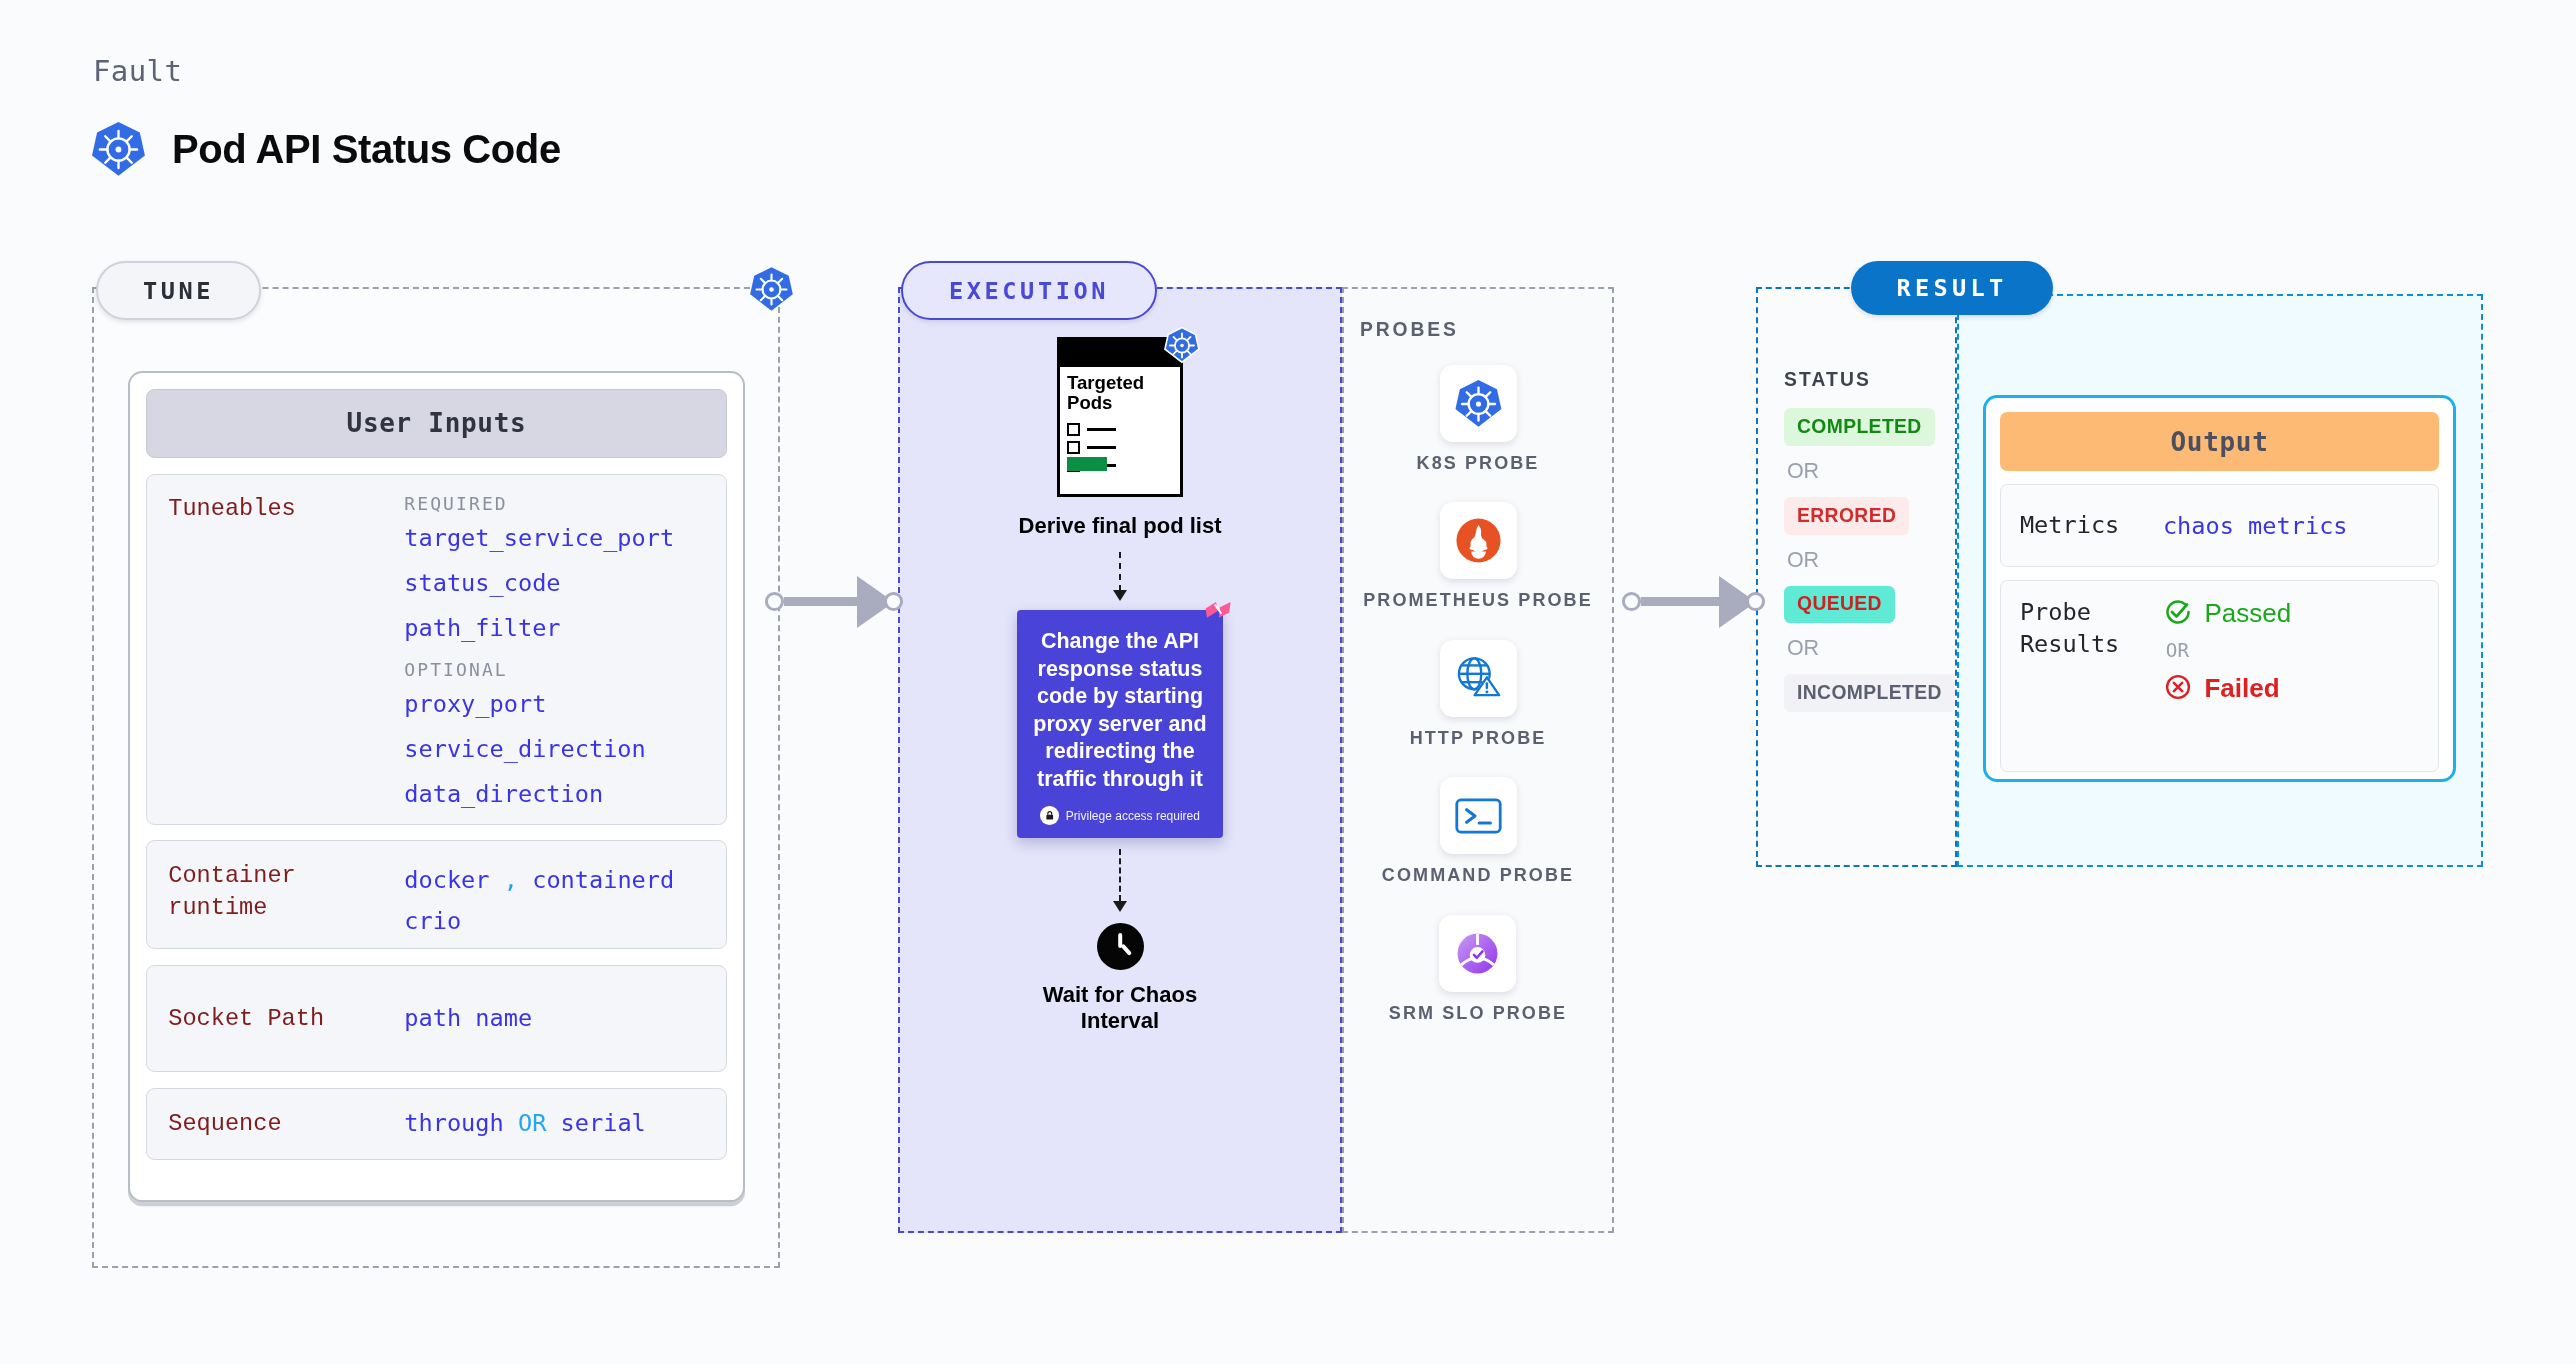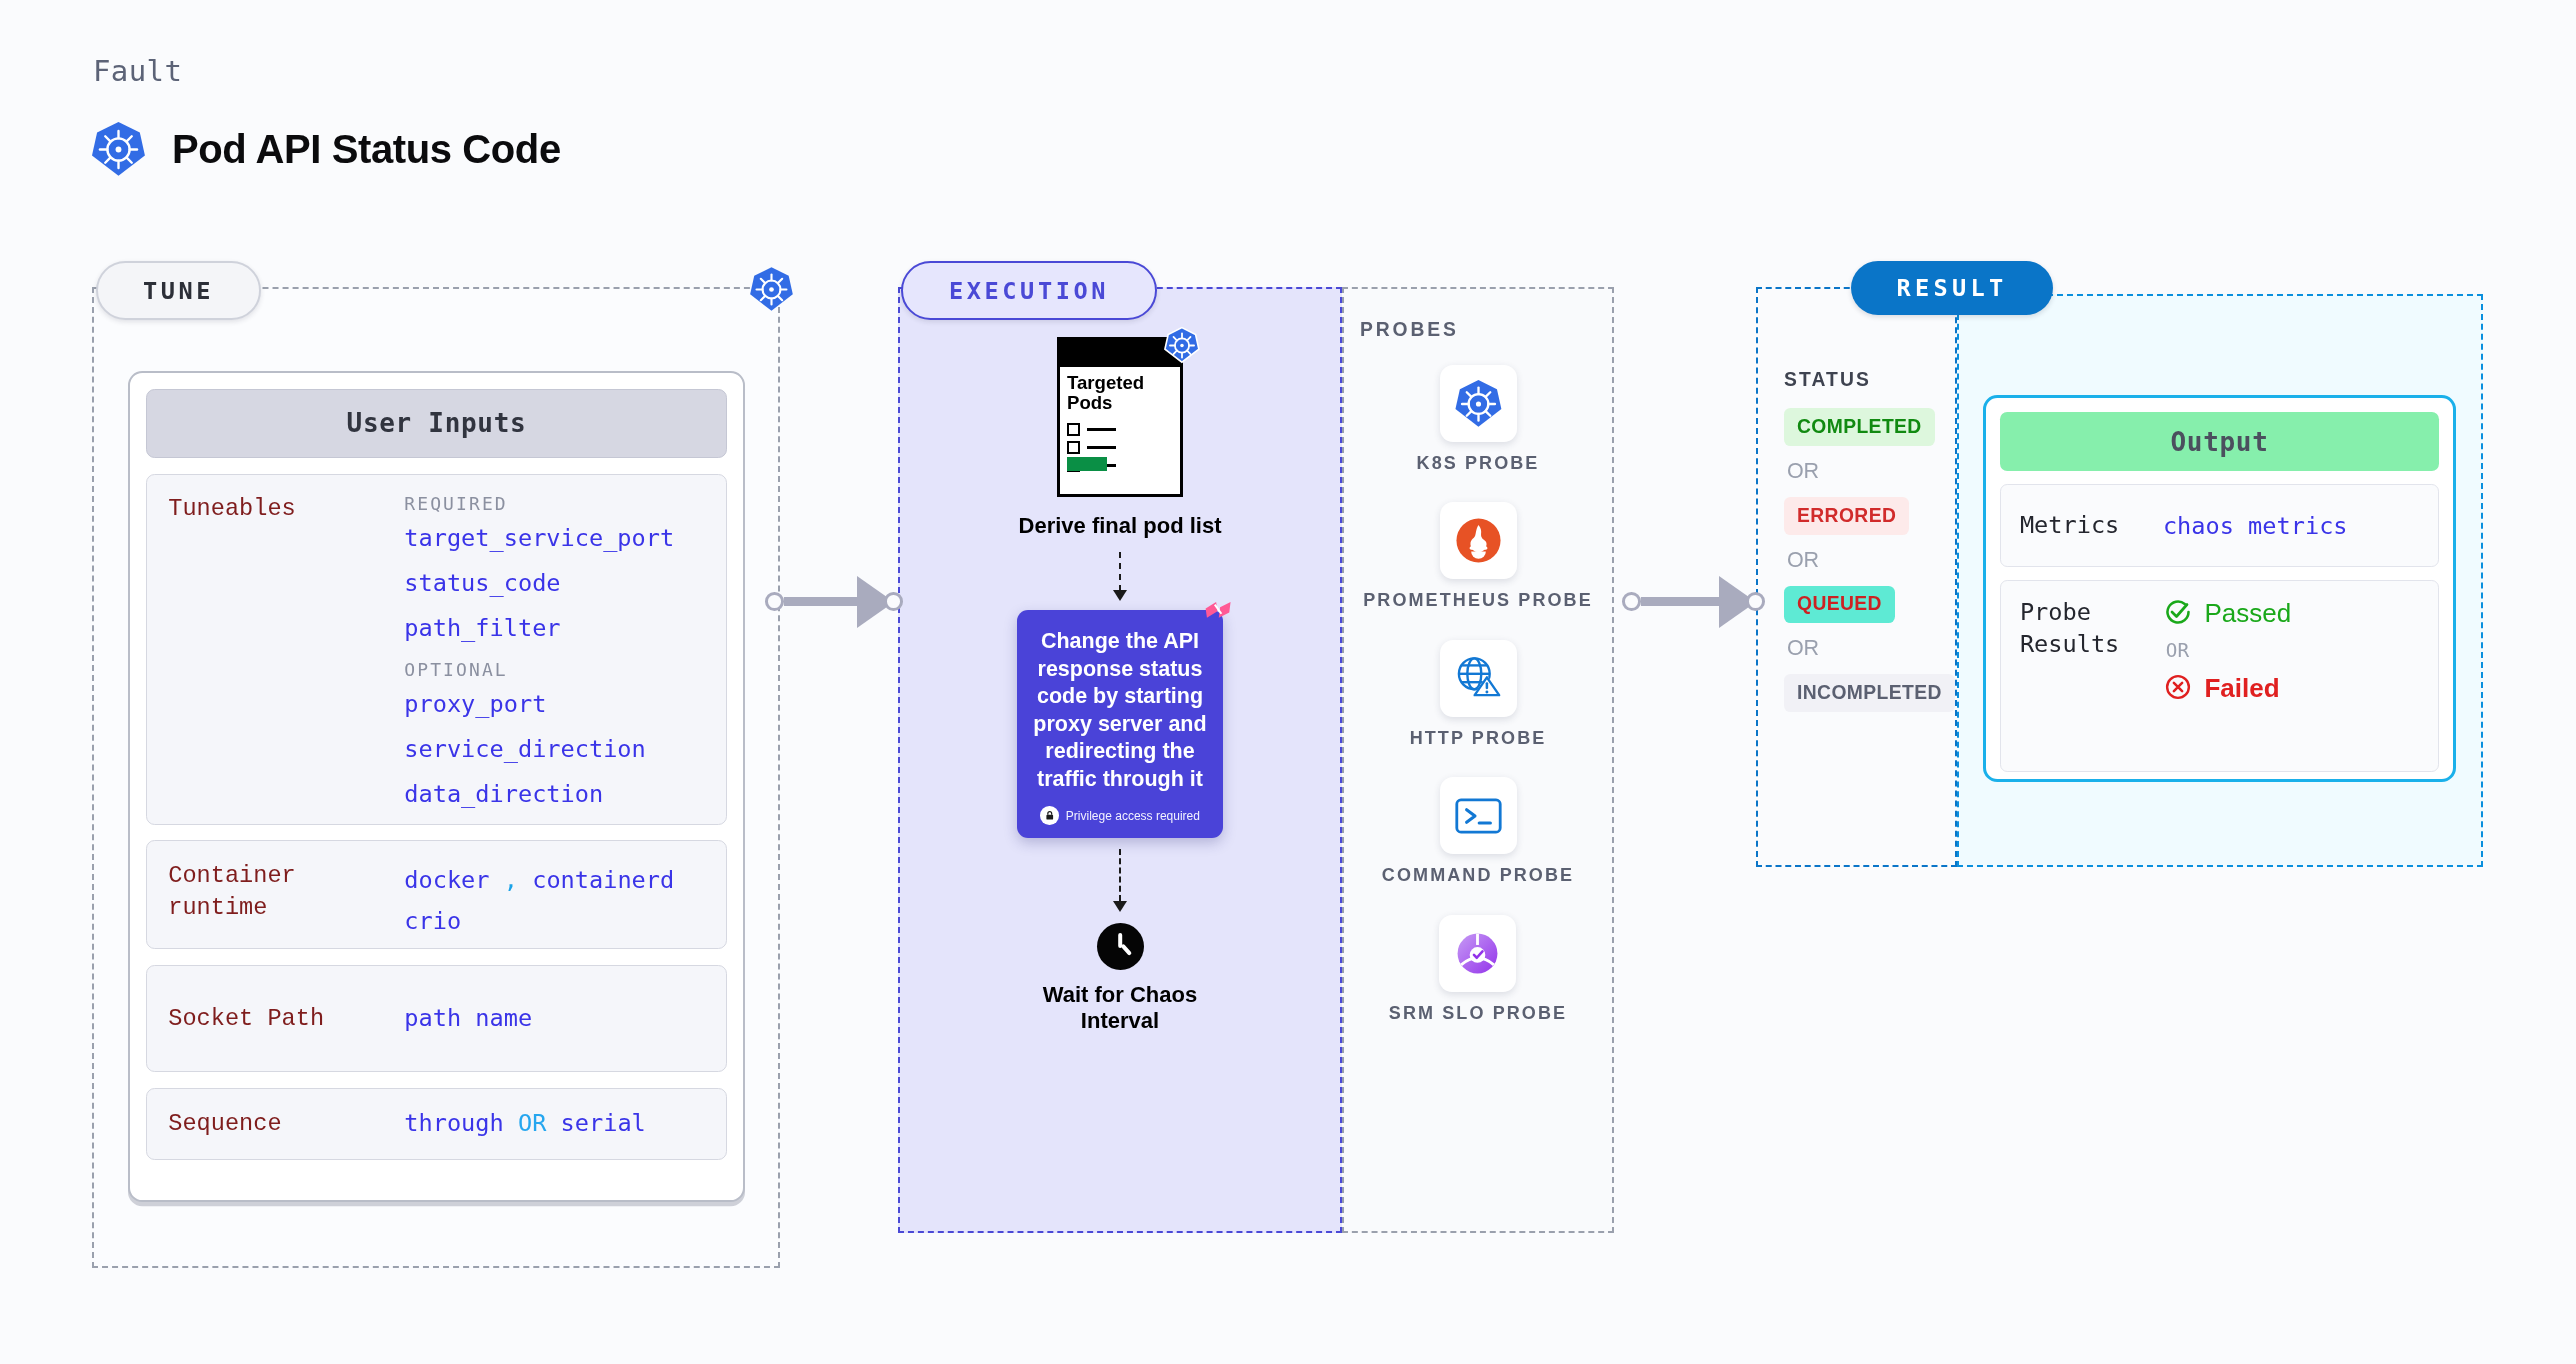--- a/index.html
+++ b/index.html
@@ -165,21 +165,21 @@
   .arrow-v .tip {
     width: 0; height: 0;
     border-left: 7.9px solid transparent;
     border-right: 7.9px solid transparent;
     border-top: 11.5px solid #1a1a1a;
     margin-top: -0.7px;
   }
 
   .action-card {
     position: relative;
-    width: 206px; border-radius: 11px;
+    width: 206px; border-radius: 4px;
     background: #4a43d8; color: #ffffff;
     padding: 18.6px 15.8px 13px;
     text-align: center;
     box-shadow: 0 5px 13px rgba(40,40,120,.25);
   }
   .action-card .txt {
     font-size: 21.5px; font-weight: 700; line-height: 1.28;
   }
   .action-card .priv {
     margin-top: 13px; display: flex; align-items: center; justify-content: center; gap: 7.2px;
@@ -250,21 +250,21 @@
     font-size: 21.5px; color: #9aa0ae; margin: 13px 0 13px 2.9px;
   }
 
   
   .out-card {
     position: absolute; left: 1983px; top: 395px; width: 473px; height: 387px;
     background: #ffffff; border: 3.6px solid #1ab0ea; border-radius: 14.3px;
     padding: 14.3px;
   }
   .out-head {
-    background: #86efac; border-radius: 7.2px; height: 59px;
+    background: #fdba74; border-radius: 7.2px; height: 59px;
     display: flex; align-items: center; justify-content: center;
     font-family: "DejaVu Sans Mono", monospace;
     font-size: 26px; font-weight: 700; color: #4b4f5e; letter-spacing: 0.7px;
   }
   .out-block {
     margin-top: 13px; background: #fafbfd; border: 1.4px solid #e2e4ec; border-radius: 7.2px;
     display: flex; padding: 15.8px 18.6px;
   }
   .out-label {
     font-family: "DejaVu Sans Mono", monospace;

